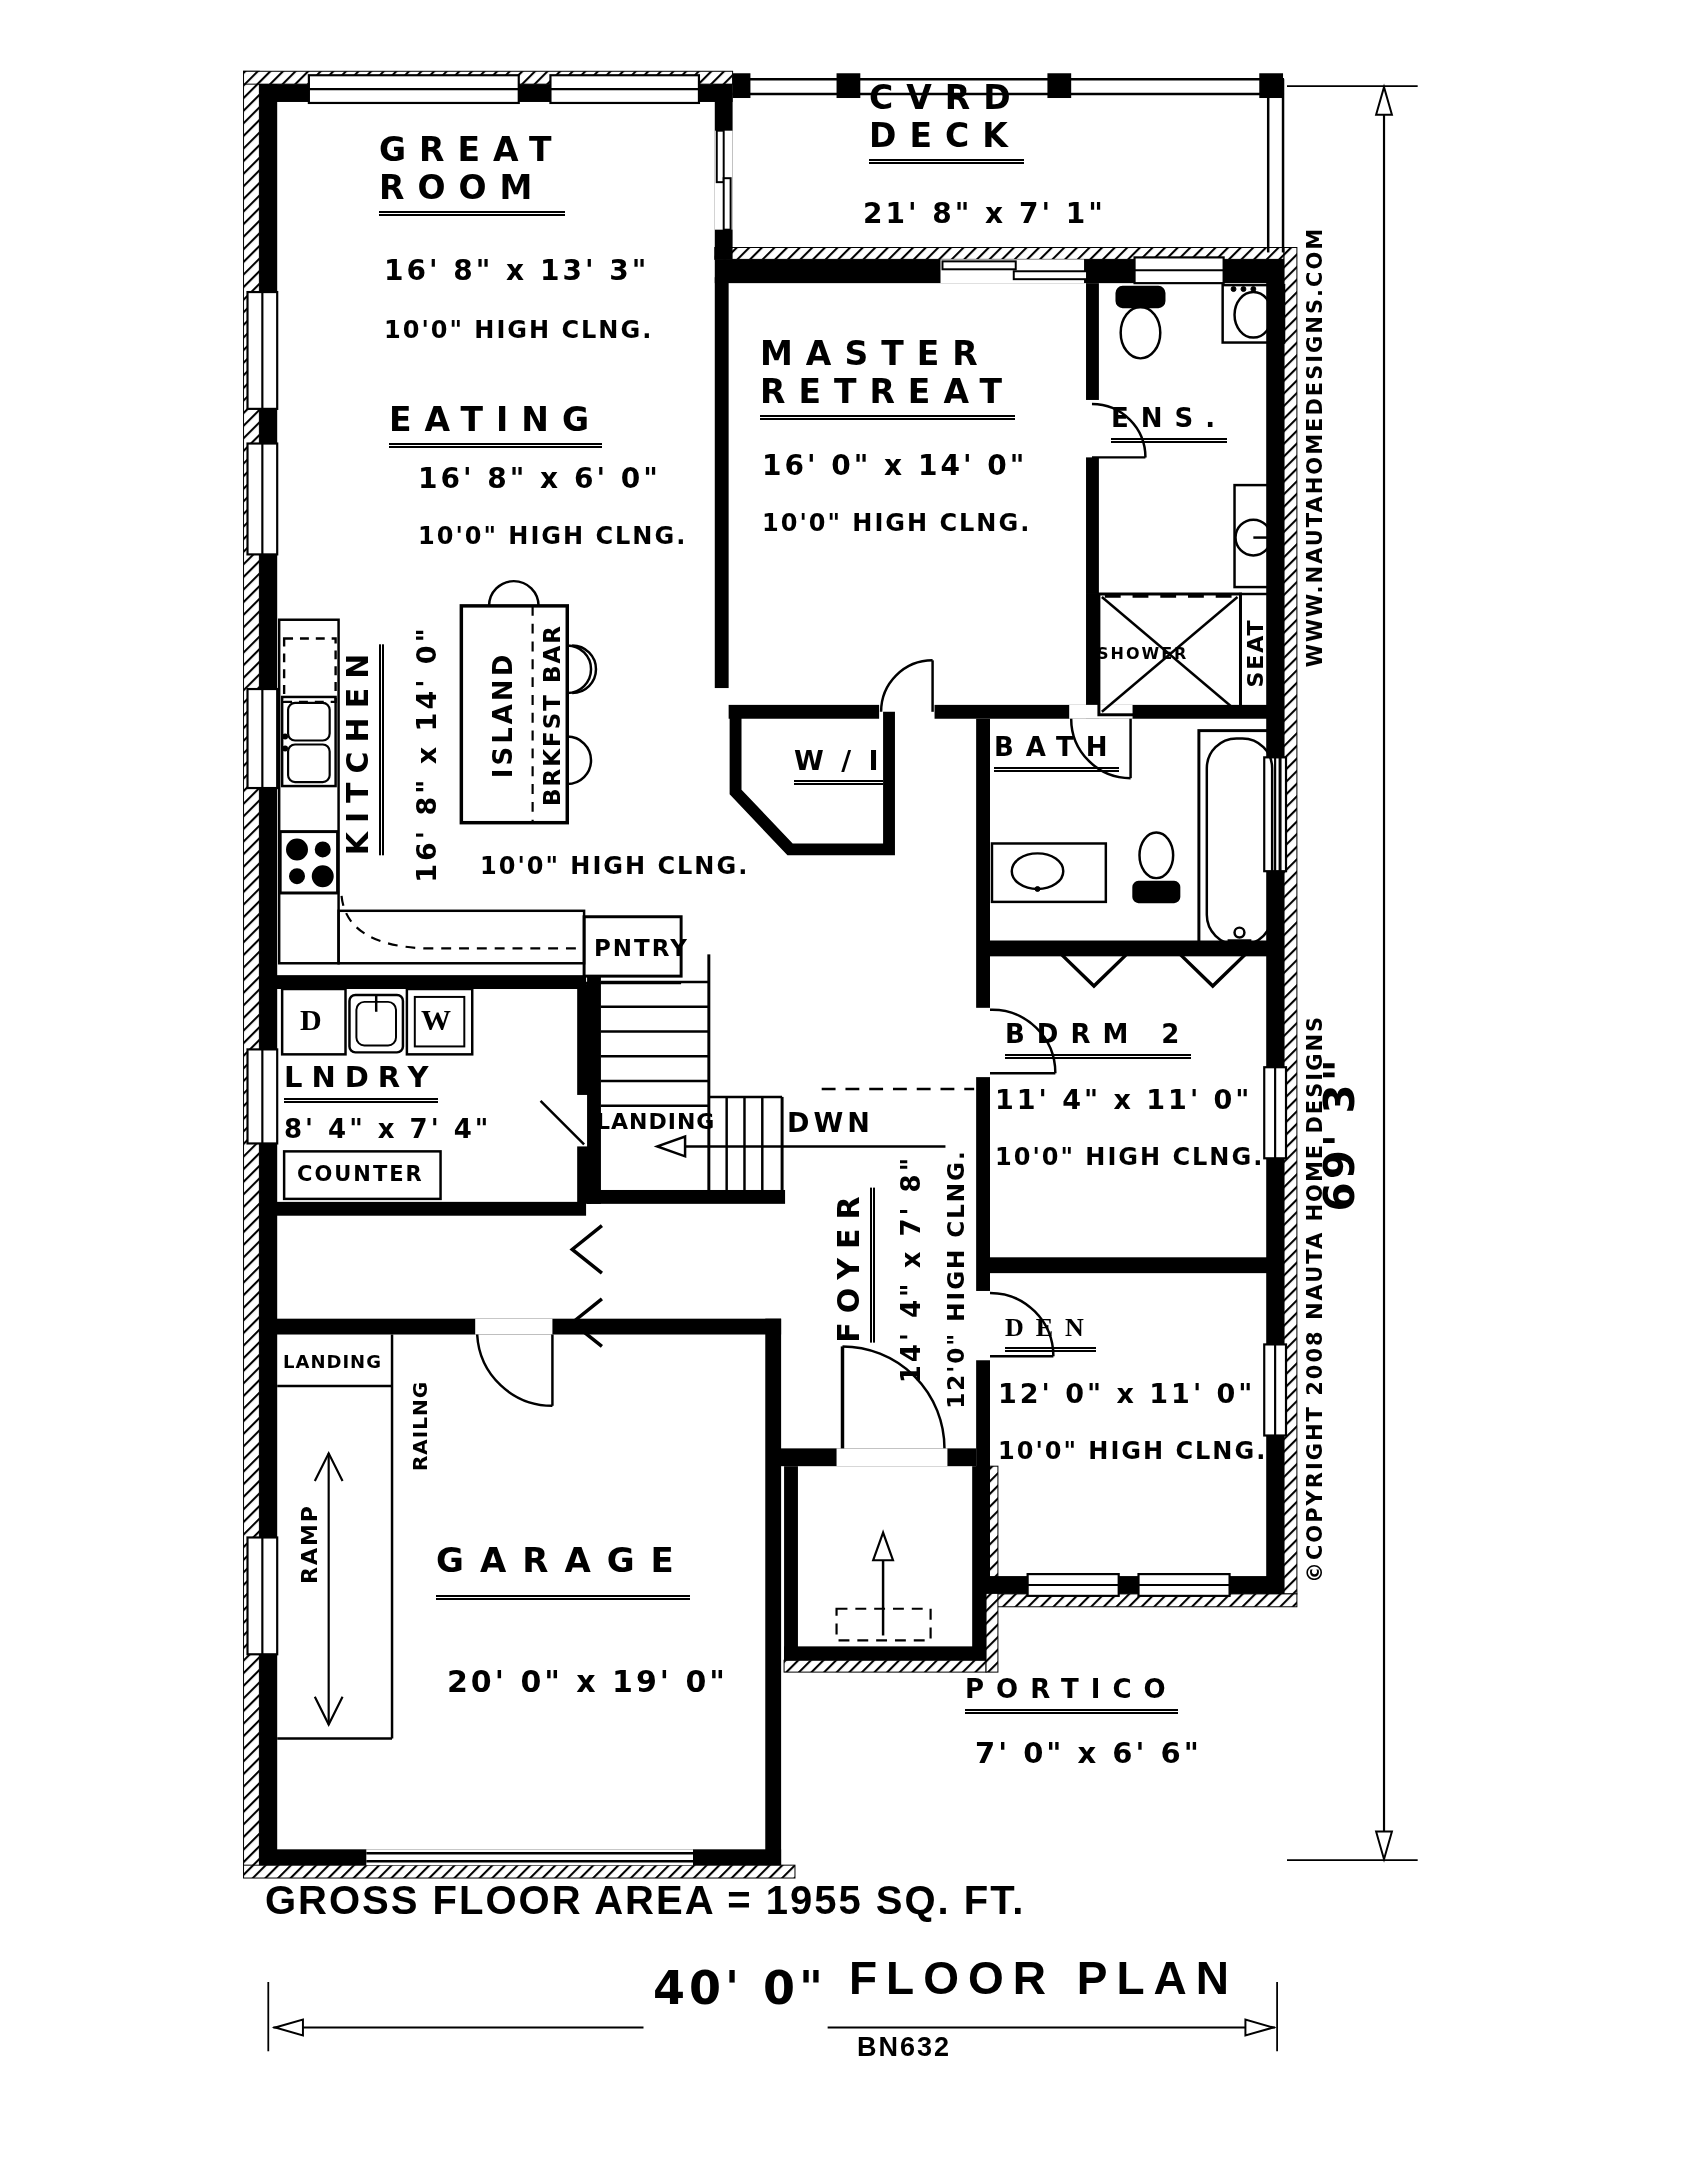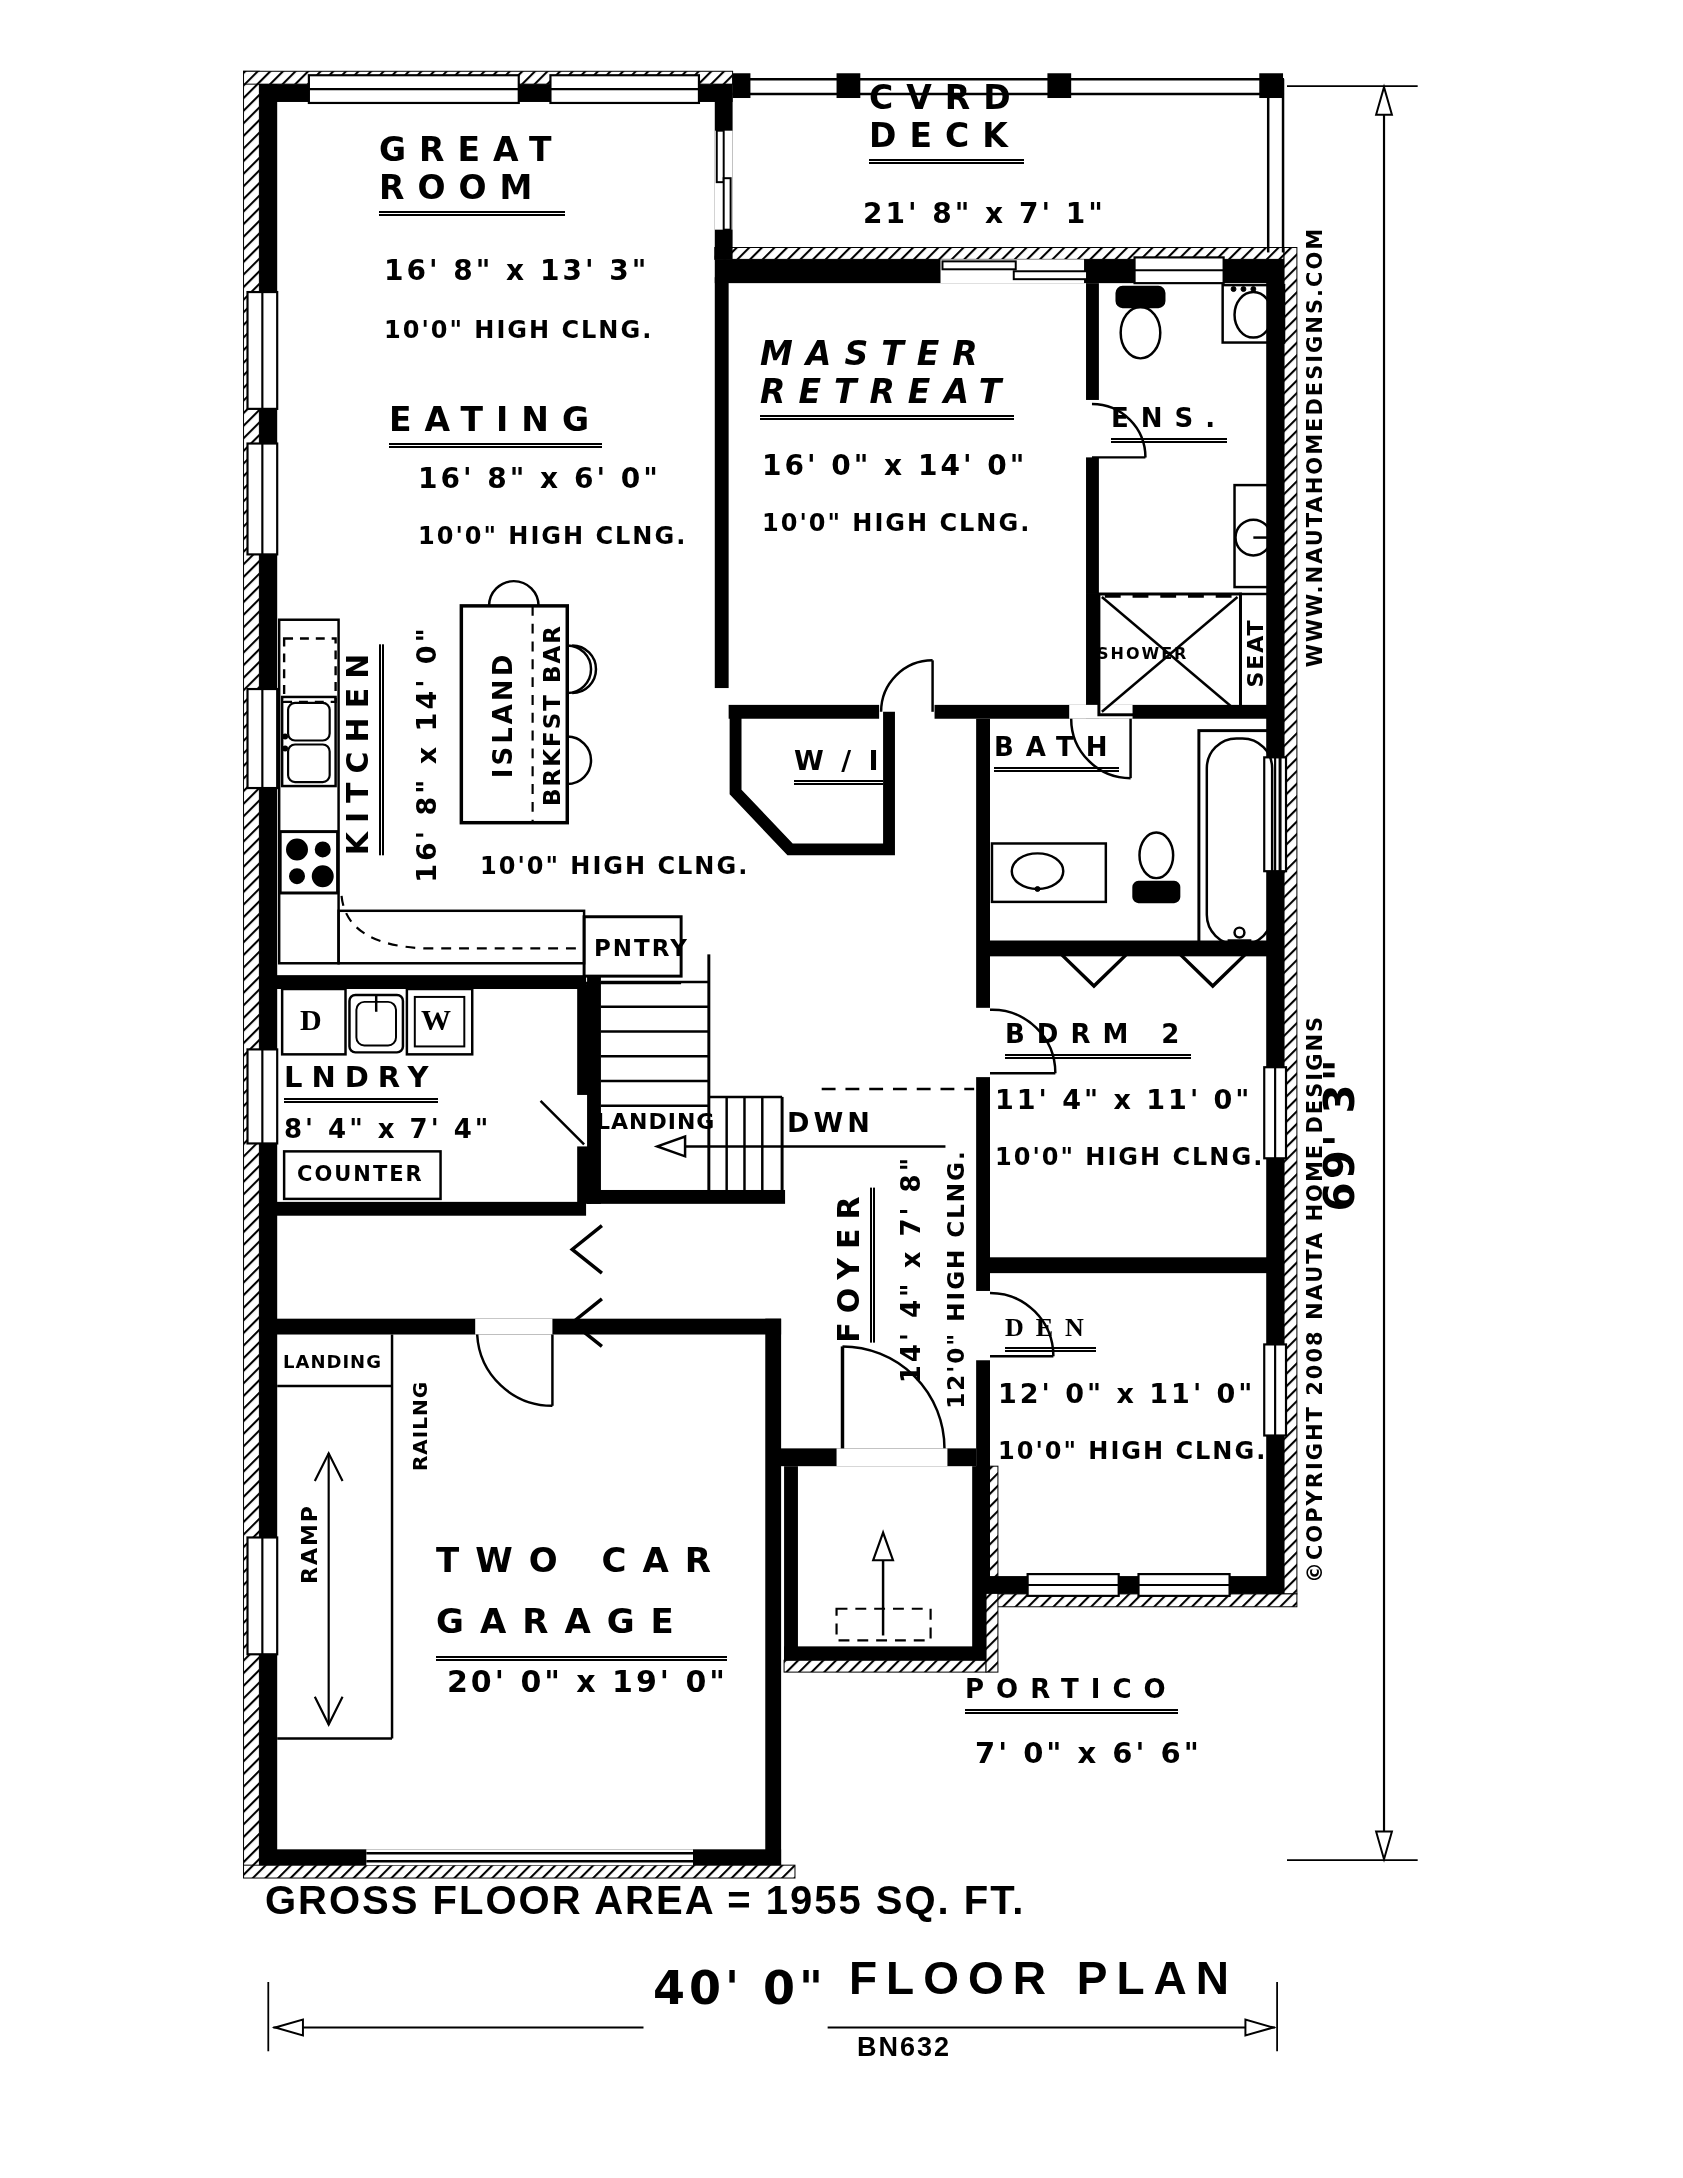--- a/index.html
+++ b/index.html
@@ -341,21 +341,21 @@
 </div>
 <div class="lbl dims" style="left:384px;top:255px;">16' 8" x 13' 3"</div>
 <div class="lbl clng" style="left:384px;top:317px;">10'0" HIGH CLNG.</div>
 
 <div class="lbl room u" style="left:869px;top:79px;">
   <span class="bl">CVRD</span>
   <span class="bl">DECK</span>
 </div>
 <div class="lbl dims" style="left:863px;top:198px;">21' 8" x 7' 1"</div>
 
-<div class="lbl room u" style="left:760px;top:335px;font-style:italic;">
+<div class="lbl room u" style="left:760px;top:335px;">
   <span class="bl">MASTER</span>
   <span class="bl">RETREAT</span>
 </div>
 <div class="lbl dims" style="left:762px;top:450px;">16' 0" x 14' 0"</div>
 <div class="lbl clng" style="left:762px;top:510px;">10'0" HIGH CLNG.</div>
 
 <div class="lbl room2 u" style="left:1111px;top:404px;">ENS.</div>
 <div class="lbl" style="left:1097px;top:645px;font-size:16px;letter-spacing:2px;">SHOWER</div>
 <div class="vlbl" style="left:1255px;top:653px;font-size:22px;letter-spacing:2px;">SEAT</div>
 
@@ -388,21 +388,20 @@
 
 <div class="lbl room2 u" style="left:1005px;top:1020px;">BDRM 2</div>
 <div class="lbl dims" style="left:995px;top:1084px;font-size:27px;">11' 4" x 11' 0"</div>
 <div class="lbl clng" style="left:995px;top:1144px;">10'0" HIGH CLNG.</div>
 
 <div class="lbl room2 u" style="left:1005px;top:1313px;font-family:Liberation Serif, serif;">DEN</div>
 <div class="lbl dims" style="left:998px;top:1378px;font-size:27px;">12' 0" x 11' 0"</div>
 <div class="lbl clng" style="left:998px;top:1438px;">10'0" HIGH CLNG.</div>
 
 <div class="lbl u" style="left:436px;top:1530px;font-size:34px;letter-spacing:16px;line-height:1.8;">
-  <span class="bl">TWO CAR</span>
   <span class="bl">GARAGE</span>
 </div>
 <div class="lbl dims" style="left:447px;top:1665px;font-size:30px;">20' 0" x 19' 0"</div>
 <div class="lbl tiny" style="left:283px;top:1352px;">LANDING</div>
 <div class="vlbl" style="left:420px;top:1426px;font-size:20px;letter-spacing:1px;">RAILNG</div>
 <div class="vlbl" style="left:309px;top:1544px;font-size:22px;letter-spacing:2px;">RAMP</div>
 
 <div class="lbl room2 u" style="left:965px;top:1675px;">PORTICO</div>
 <div class="lbl dims" style="left:975px;top:1737px;font-size:29px;">7' 0" x 6' 6"</div>
 

